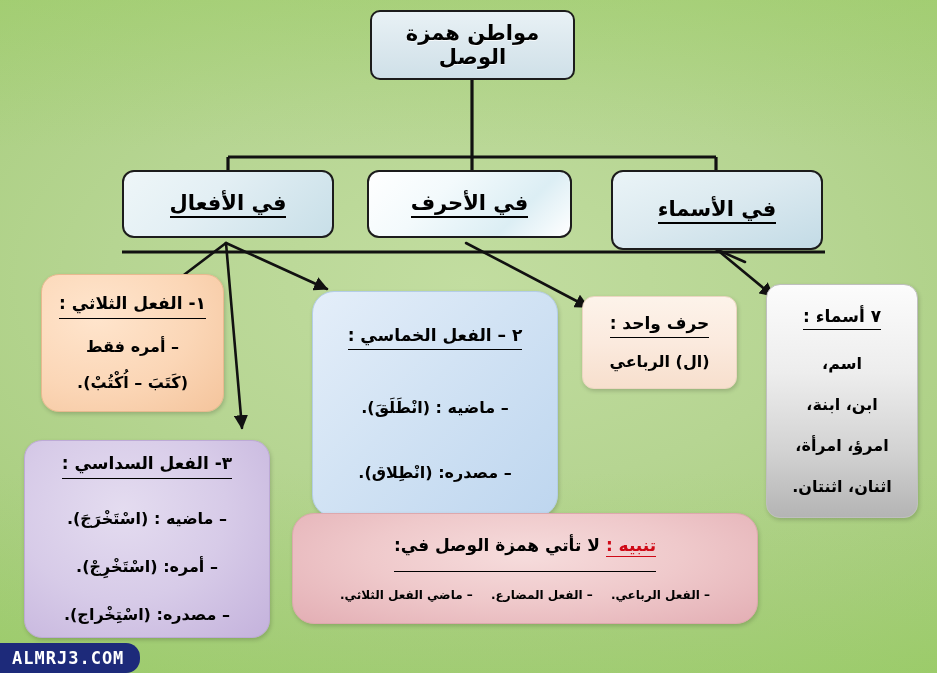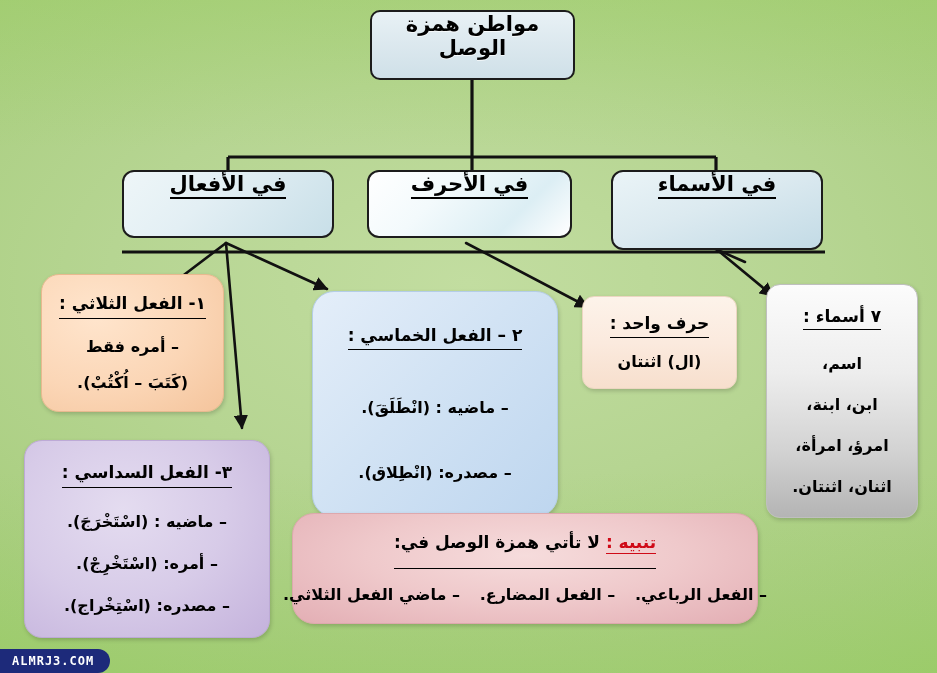--- a/index.html
+++ b/index.html
@@ -40,21 +40,21 @@
   }
   #connectors { z-index: 2; }
 
   .node {
     position: absolute;
     box-sizing: border-box;
     z-index: 5;
     display: flex;
     flex-direction: column;
     align-items: center;
-    justify-content: flex-start;
+    justify-content: center;
     text-align: center;
     color: #000000;
     direction: rtl;
   }
 
   
   .title-box {
     border: 2px solid #1c1c1c;
     border-radius: 10px;
     background: linear-gradient(to bottom, #e8f1f5 0%, #dde9ef 45%, #cfe0e8 100%);
@@ -140,36 +140,36 @@
     padding-bottom: 13px;
     white-space: nowrap;
   }
   .note-head .warn {
     color: #cf0a17;
     border-bottom: 1.6px solid #cf0a17;
     padding-bottom: 1px;
   }
   .note-items {
     font-weight: bold;
-    font-size: 16px;
+    font-size: 12px;
     white-space: nowrap;
   }
   .note-items span { margin: 0 7px; }
 
   
   #watermark {
     position: absolute;
     left: 0;
     bottom: 0;
     z-index: 9;
     background: #1d2a7a;
     color: #ffffff;
     font-family: "DejaVu Sans Mono", "Liberation Mono", monospace;
     font-weight: bold;
-    font-size: 12px;
+    font-size: 17px;
     letter-spacing: 1px;
     padding: 5px 16px 5px 12px;
     border-top-right-radius: 14px;
     border-bottom-right-radius: 14px;
     direction: ltr;
   }
 </style>
 </head>
 <body>
 
@@ -223,36 +223,36 @@
   <div class="node cat-box cat-asmaa" style="left:611px; top:170px; width:212px; height:80px;">
     <span class="u">في الأسماء</span>
   </div>
 
   <div class="node card card-thulathi" style="left:41px; top:274px; width:183px; height:138px;">
     <span class="hd">١- الفعل الثلاثي :</span>
     <span class="ln">– أمره فقط</span>
     <span class="ln">(كَتَبَ – اُكْتُبْ).</span>
   </div>
 
-  <div class="node card card-sudasi" style="left:24px; top:440px; width:246px; height:198px;">
+  <div class="node card card-sudasi" style="left:24px; top:440px; width:246px; height:198px;justify-content:space-between;">
     <span class="hd">٣- الفعل السداسي :</span>
     <span class="ln">– ماضيه : (اسْتَخْرَجَ).</span>
     <span class="ln">– أمره: (اسْتَخْرِجْ).</span>
     <span class="ln">– مصدره: (اسْتِخْراج).</span>
   </div>
 
   <div class="node card card-khumasi" style="left:312px; top:291px; width:246px; height:226px;">
     <span class="hd">٢ – الفعل الخماسي :</span>
     <span class="ln">– ماضيه : (انْطَلَقَ).</span>
     <span class="ln">– مصدره: (انْطِلاق).</span>
   </div>
 
   <div class="node card card-harf" style="left:582px; top:296px; width:155px; height:93px;">
     <span class="hd">حرف واحد :</span>
-    <span class="ln">(ال) اثنتان</span>
+    <span class="ln">(ال) الرباعي</span>
   </div>
 
   <div class="node card card-asmaa" style="left:766px; top:284px; width:152px; height:234px;">
     <span class="hd">٧ أسماء :</span>
     <span class="ln">اسم،</span>
     <span class="ln">ابن، ابنة،</span>
     <span class="ln">امرؤ، امرأة،</span>
     <span class="ln">اثنان، اثنتان.</span>
   </div>
 

